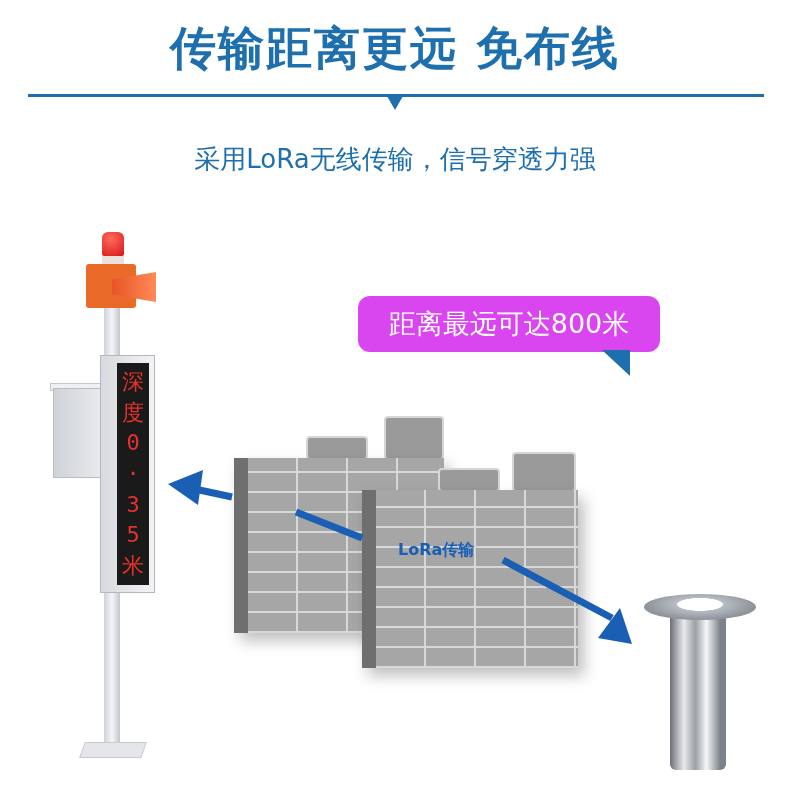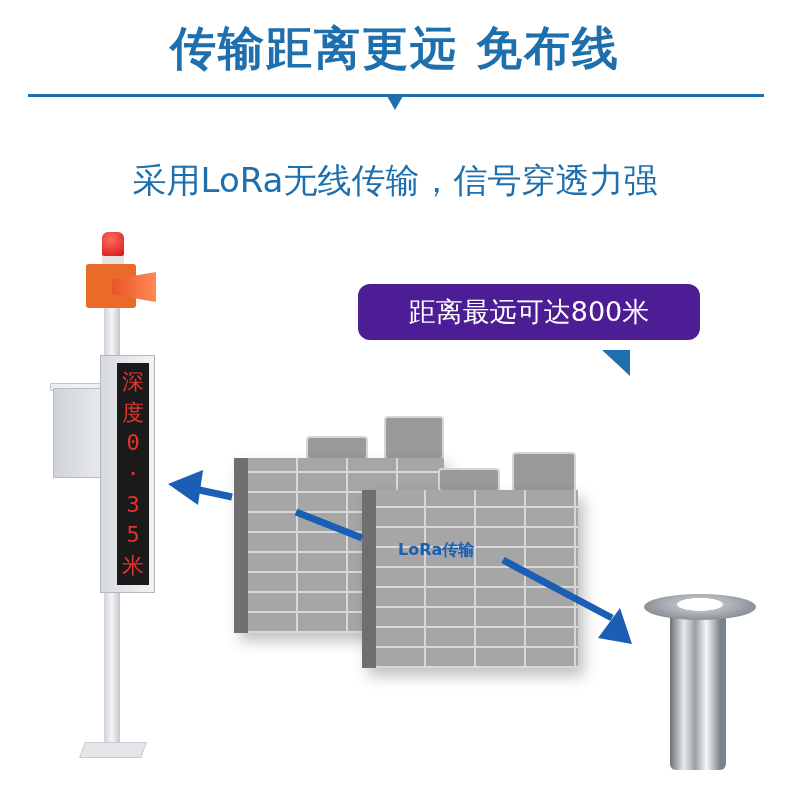--- a/index.html
+++ b/index.html
@@ -1,21 +1,21 @@
 <!DOCTYPE html>
 <html><head>
 <meta charset="utf-8">
 <style>
   * { box-sizing: border-box; margin: 0; padding: 0; }
   body { width: 790px; height: 795px; background: #ffffff; position: relative; overflow: hidden; font-family: "DejaVu Sans", sans-serif; }
   .title { position: absolute; top: 18px; left: 0; width: 790px; text-align: center; font-size: 46px; font-weight: bold; color: #1d6fae; letter-spacing: 2px; }
   .divider { position: absolute; top: 94px; left: 28px; width: 736px; height: 3px; background: #1d6fae; }
   .divider-tri { position: absolute; top: 96px; left: 387px; width: 0; height: 0; border-left: 8px solid transparent; border-right: 8px solid transparent; border-top: 14px solid #1d6fae; }
-  .subtitle { position: absolute; top: 158px; left: 0; width: 790px; text-align: center; font-size: 34px; color: #1d6fae; }
-  .bubble { position: absolute; top: 284px; left: 358px; width: 342px; height: 56px; background: #4c1d95; border-radius: 12px; color: #fff; font-size: 27px; text-align: center; line-height: 56px; }
+  .subtitle { position: absolute; top: 142px; left: 0; width: 790px; text-align: center; font-size: 26px; color: #1d6fae; }
+  .bubble { position: absolute; top: 296px; left: 358px; width: 302px; height: 56px; background: #d946ef; border-radius: 12px; color: #fff; font-size: 27px; text-align: center; line-height: 56px; }
   .bubble-tail { position: absolute; top: 350px; left: 602px; width: 0; height: 0; border-left: 28px solid transparent; border-right: 0 solid transparent; border-top: 26px solid #1d6fae; }
 
   
   .pole { position: absolute; left: 104px; top: 300px; width: 16px; height: 450px; background: linear-gradient(90deg,#cfd3d8,#f4f5f7,#c2c6cb); }
   .base { position: absolute; left: 82px; top: 742px; width: 62px; height: 16px; background: #e4e6e9; transform: skewX(-20deg); border: 1px solid #c8ccd0; }
   .beacon { position: absolute; left: 102px; top: 232px; width: 22px; height: 24px; background: radial-gradient(circle at 40% 30%, #ff6b5a, #d6141a); border-radius: 6px 6px 2px 2px; }
   .beacon-ring { position: absolute; left: 102px; top: 256px; width: 22px; height: 8px; background: #e9e1dc; }
   .siren-box { position: absolute; left: 86px; top: 264px; width: 50px; height: 44px; background: #ea6a2a; border-radius: 3px; }
   .horn { position: absolute; left: 112px; top: 272px; width: 44px; height: 30px; background: linear-gradient(90deg,#e85428,#ff8a55); clip-path: polygon(0 25%,100% 0,100% 100%,0 75%); }
   .cabinet { position: absolute; left: 53px; top: 388px; width: 48px; height: 90px; background: linear-gradient(90deg,#cfd3d7,#e7e9ec); border: 1px solid #b9bdc2; }

